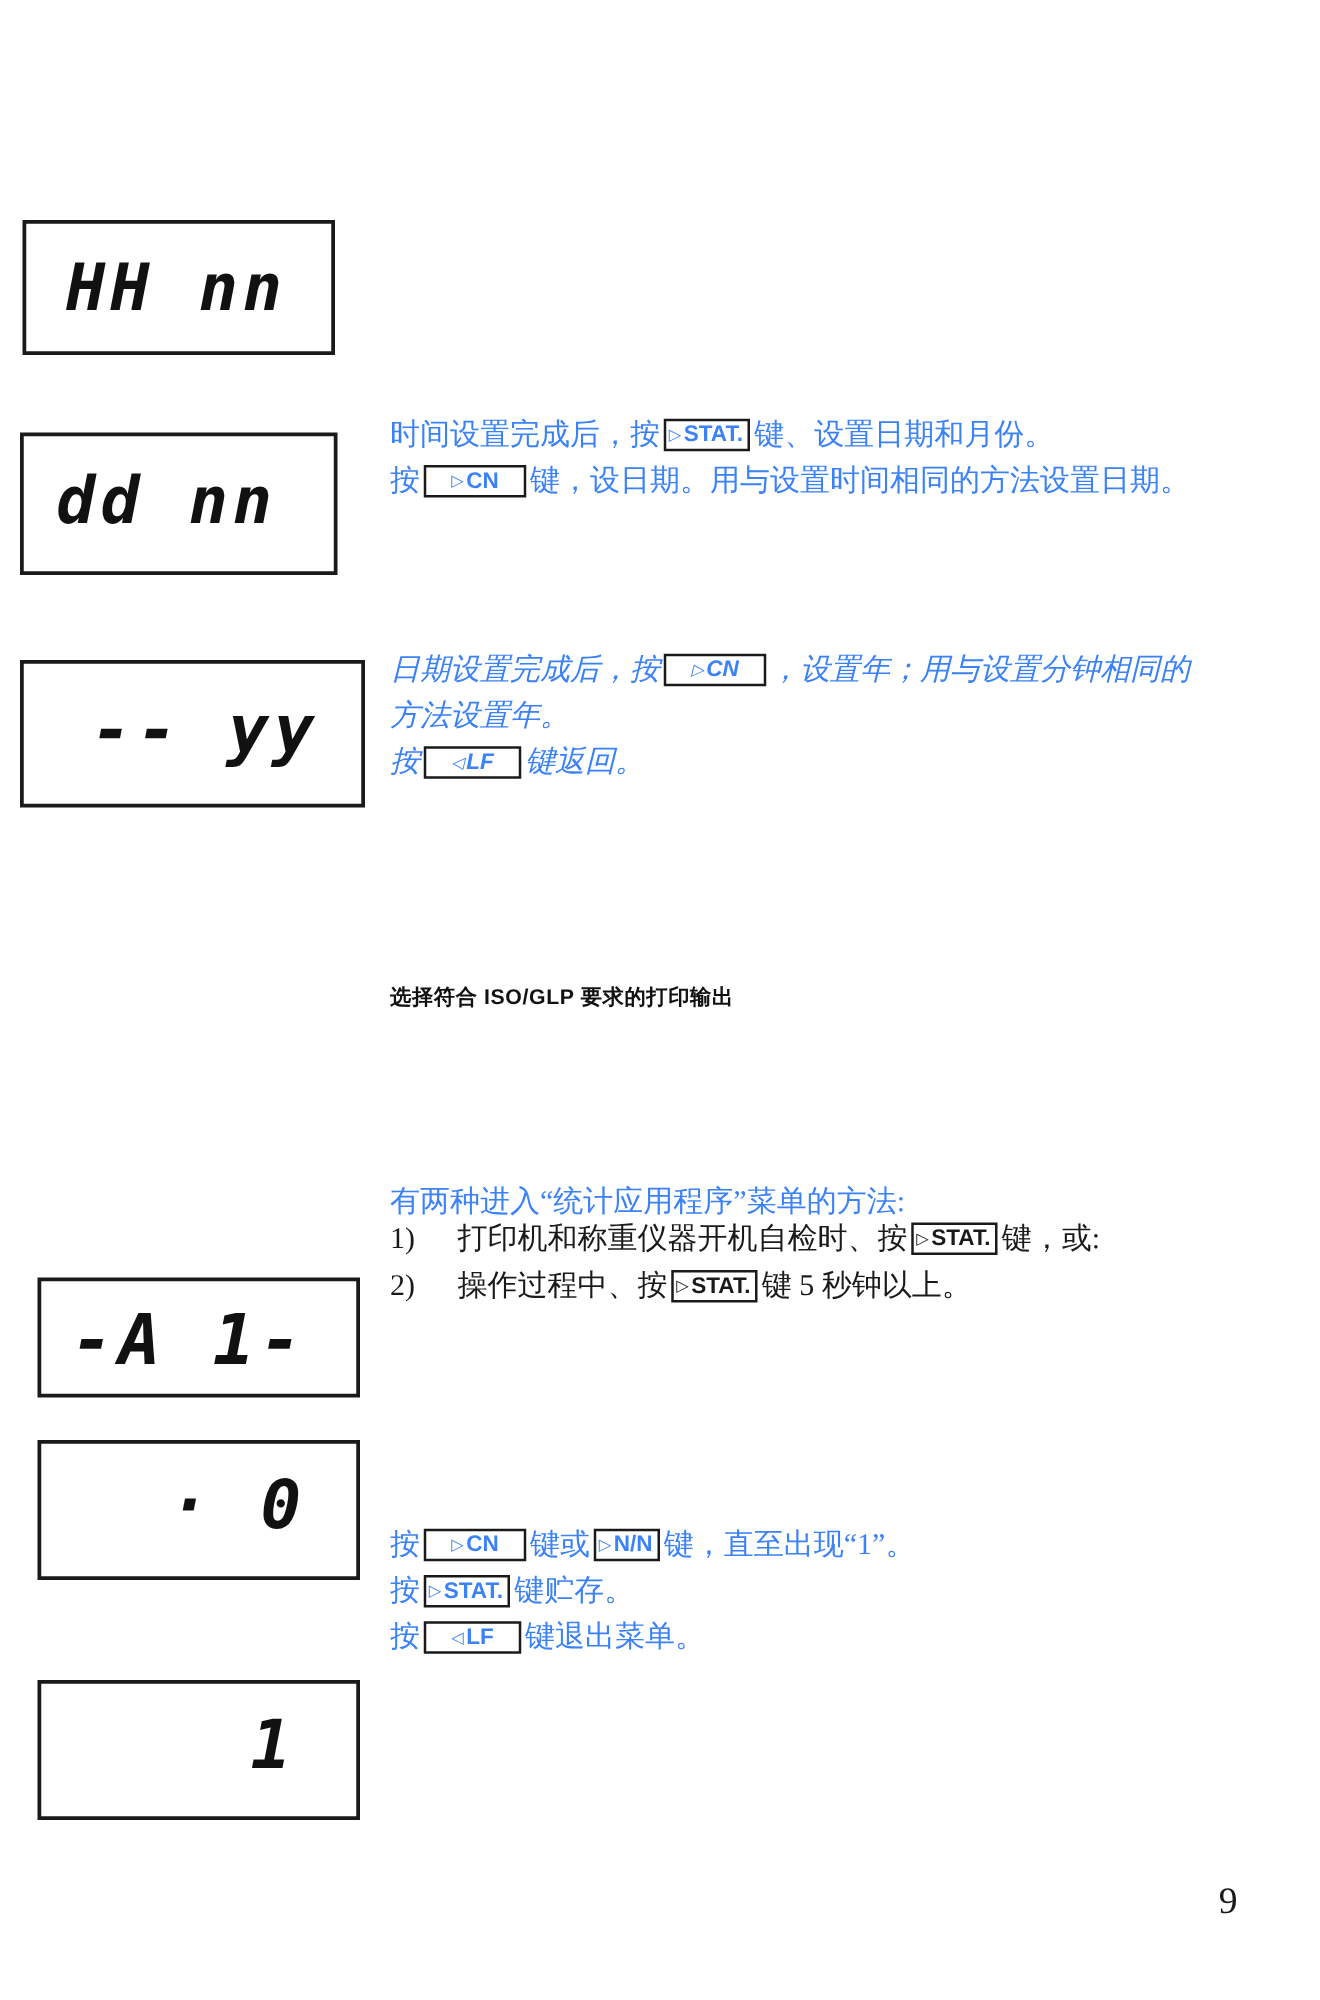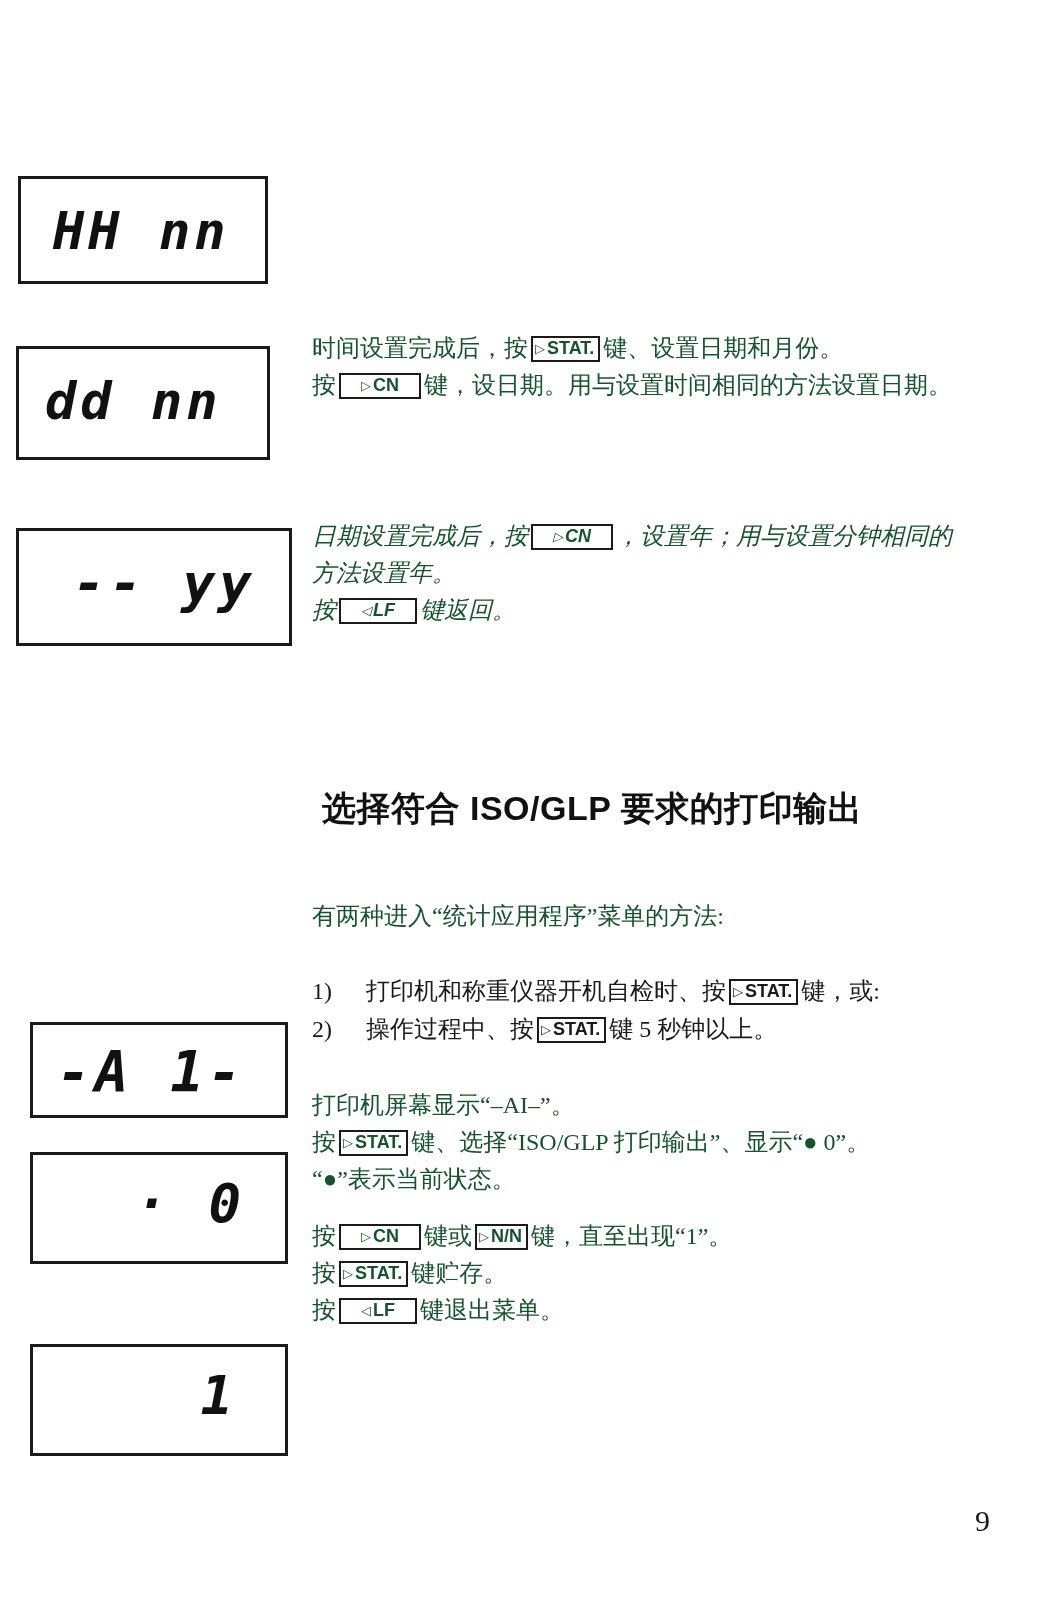--- a/index.html
+++ b/index.html
@@ -66,21 +66,21 @@
   #lcd-one .lcd-text {
     position: absolute; right: 48px; top: 22px; font-size: 54px;
   }
 
   
   .para {
     position: absolute;
     font-family: "Liberation Serif", serif;
     font-size: 24px;
     line-height: 1.55;
-    color: #14532d;
+    color: #3b82f6;
   }
   .line { white-space: nowrap; display: block; }
 
   
   .key {
     display: inline-block;
     border: 2px solid #1a1a1a;
     padding: 0 4px 0 2px;
     margin: 0 3px;
     font-family: "Liberation Sans", sans-serif;
@@ -102,27 +102,26 @@
 
   #para-time  { left: 312px; top: 330px; width: 716px; }
   #para-date  { left: 312px; top: 518px; width: 716px; font-style: italic; }
 
   .heading {
     position: absolute;
     left: 312px;
     top: 786px;
     font-family: "Liberation Sans", sans-serif;
     font-weight: bold;
-    font-size: 34px;
+    font-size: 17px;
     letter-spacing: 0.5px;
     color: #111;
-    margin-left: 10px;
-  }
-
-  #para-intro { left: 312px; top: 898px; width: 716px; }
+  }
+
+  #para-intro { left: 312px; top: 944px; width: 716px; }
 
   .numlist {
     position: absolute;
     left: 312px;
     top: 972px;
     width: 716px;
     font-family: "Liberation Serif", serif;
     font-size: 24px;
     line-height: 1.6;
   }
@@ -203,27 +202,20 @@
       </span>
     </div>
     <div class="item">
       <span class="num">2)</span>
       <span>
         <span>操作过程中、按</span><span class="key"><span class="arrow">▷</span><span>STAT.</span></span><span>键 5 秒钟以上。</span>
       </span>
     </div>
   </div>
 
-  <div class="para" id="para-screen">
-    <span class="line">打印机屏幕显示“–AI–”。</span>
-    <span class="line">
-      <span>按</span><span class="key"><span class="arrow">▷</span><span>STAT.</span></span><span>键、选择“ISO/GLP 打印输出”、显示“● 0”。</span>
-    </span>
-    <span class="line">“●”表示当前状态。</span>
-  </div>
 
   <div class="para" id="para-keys">
     <span class="line">
       <span>按</span><span class="key wide"><span class="arrow">▷</span><span>CN</span></span><span>键或</span><span class="key"><span class="arrow">▷</span><span>N/N</span></span><span>键，直至出现“1”。</span>
     </span>
     <span class="line">
       <span>按</span><span class="key"><span class="arrow">▷</span><span>STAT.</span></span><span>键贮存。</span>
     </span>
     <span class="line">
       <span>按</span><span class="key wide"><span class="arrow">◁</span><span>LF</span></span><span>键退出菜单。</span>

